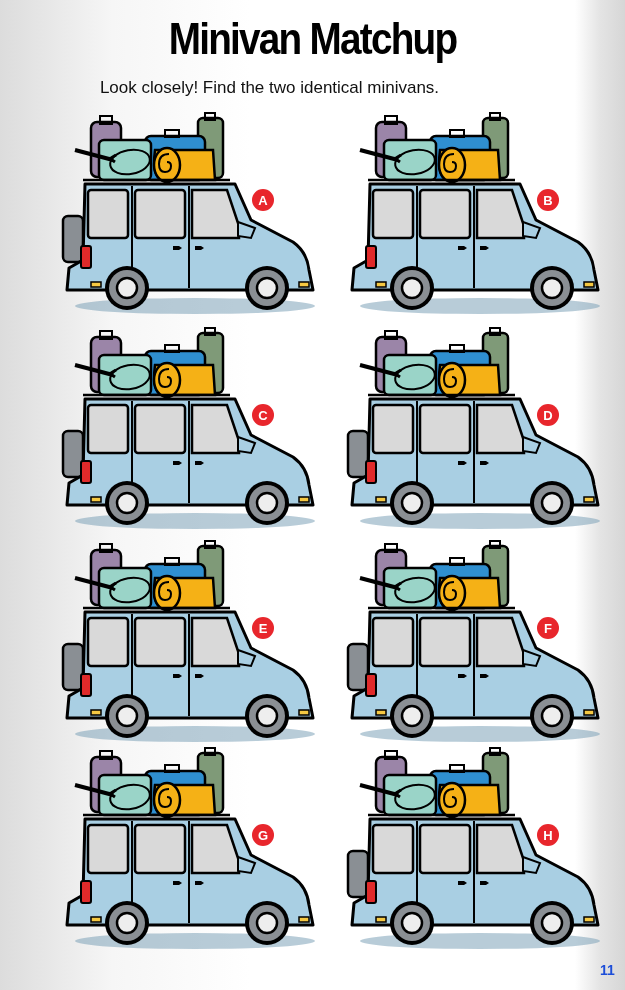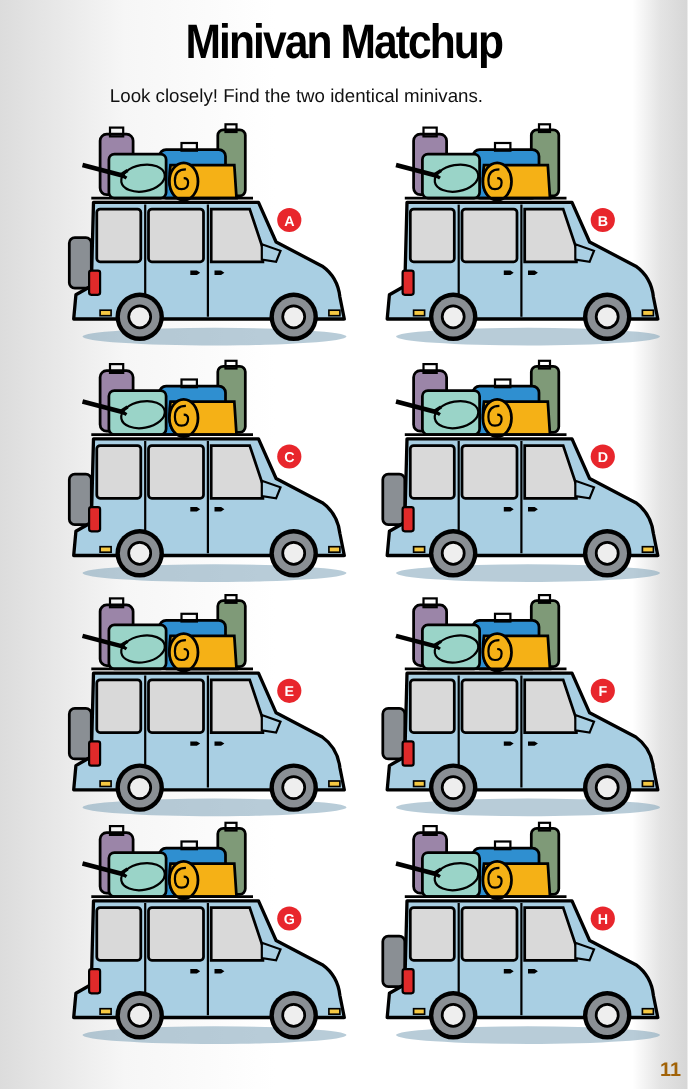--- a/index.html
+++ b/index.html
@@ -3,21 +3,21 @@
 <meta charset="utf-8">
 <style>
   html,body{margin:0;padding:0;}
   body{width:625px;height:990px;position:relative;overflow:hidden;
     background:linear-gradient(90deg,#dcdcdc 0%,#f6f6f6 18%,#ffffff 40%,#ffffff 92%,#e4e4e4 96%,#d6d6d6 100%);
     font-family:"Liberation Sans",sans-serif;}
   .title{position:absolute;left:0;width:625px;top:14px;text-align:center;font-weight:bold;
     font-size:44px;letter-spacing:-2px;color:#000;font-family:"Liberation Sans",sans-serif;transform:scaleX(0.88);}
   .subtitle{position:absolute;left:0;width:539px;top:78px;text-align:center;font-size:17px;color:#111;}
   .van{position:absolute;width:270px;height:210px;}
-  .page-num{position:absolute;left:600px;top:962px;font-size:18px;font-weight:bold;color:#a16207;}
+  .page-num{position:absolute;left:600px;top:962px;font-size:14px;font-weight:bold;color:#1d4ed8;}
   .label-text{font-family:"Liberation Sans",sans-serif;font-weight:bold;font-size:13px;fill:#fff;}
 </style>
 </head>
 <body>
 
 <div class="title">Minivan Matchup</div>
 <div class="subtitle">Look closely! Find the two identical minivans.</div>
 
 <div id="vans">
     <div class="van" style="left: 55px; top: 110px;">

